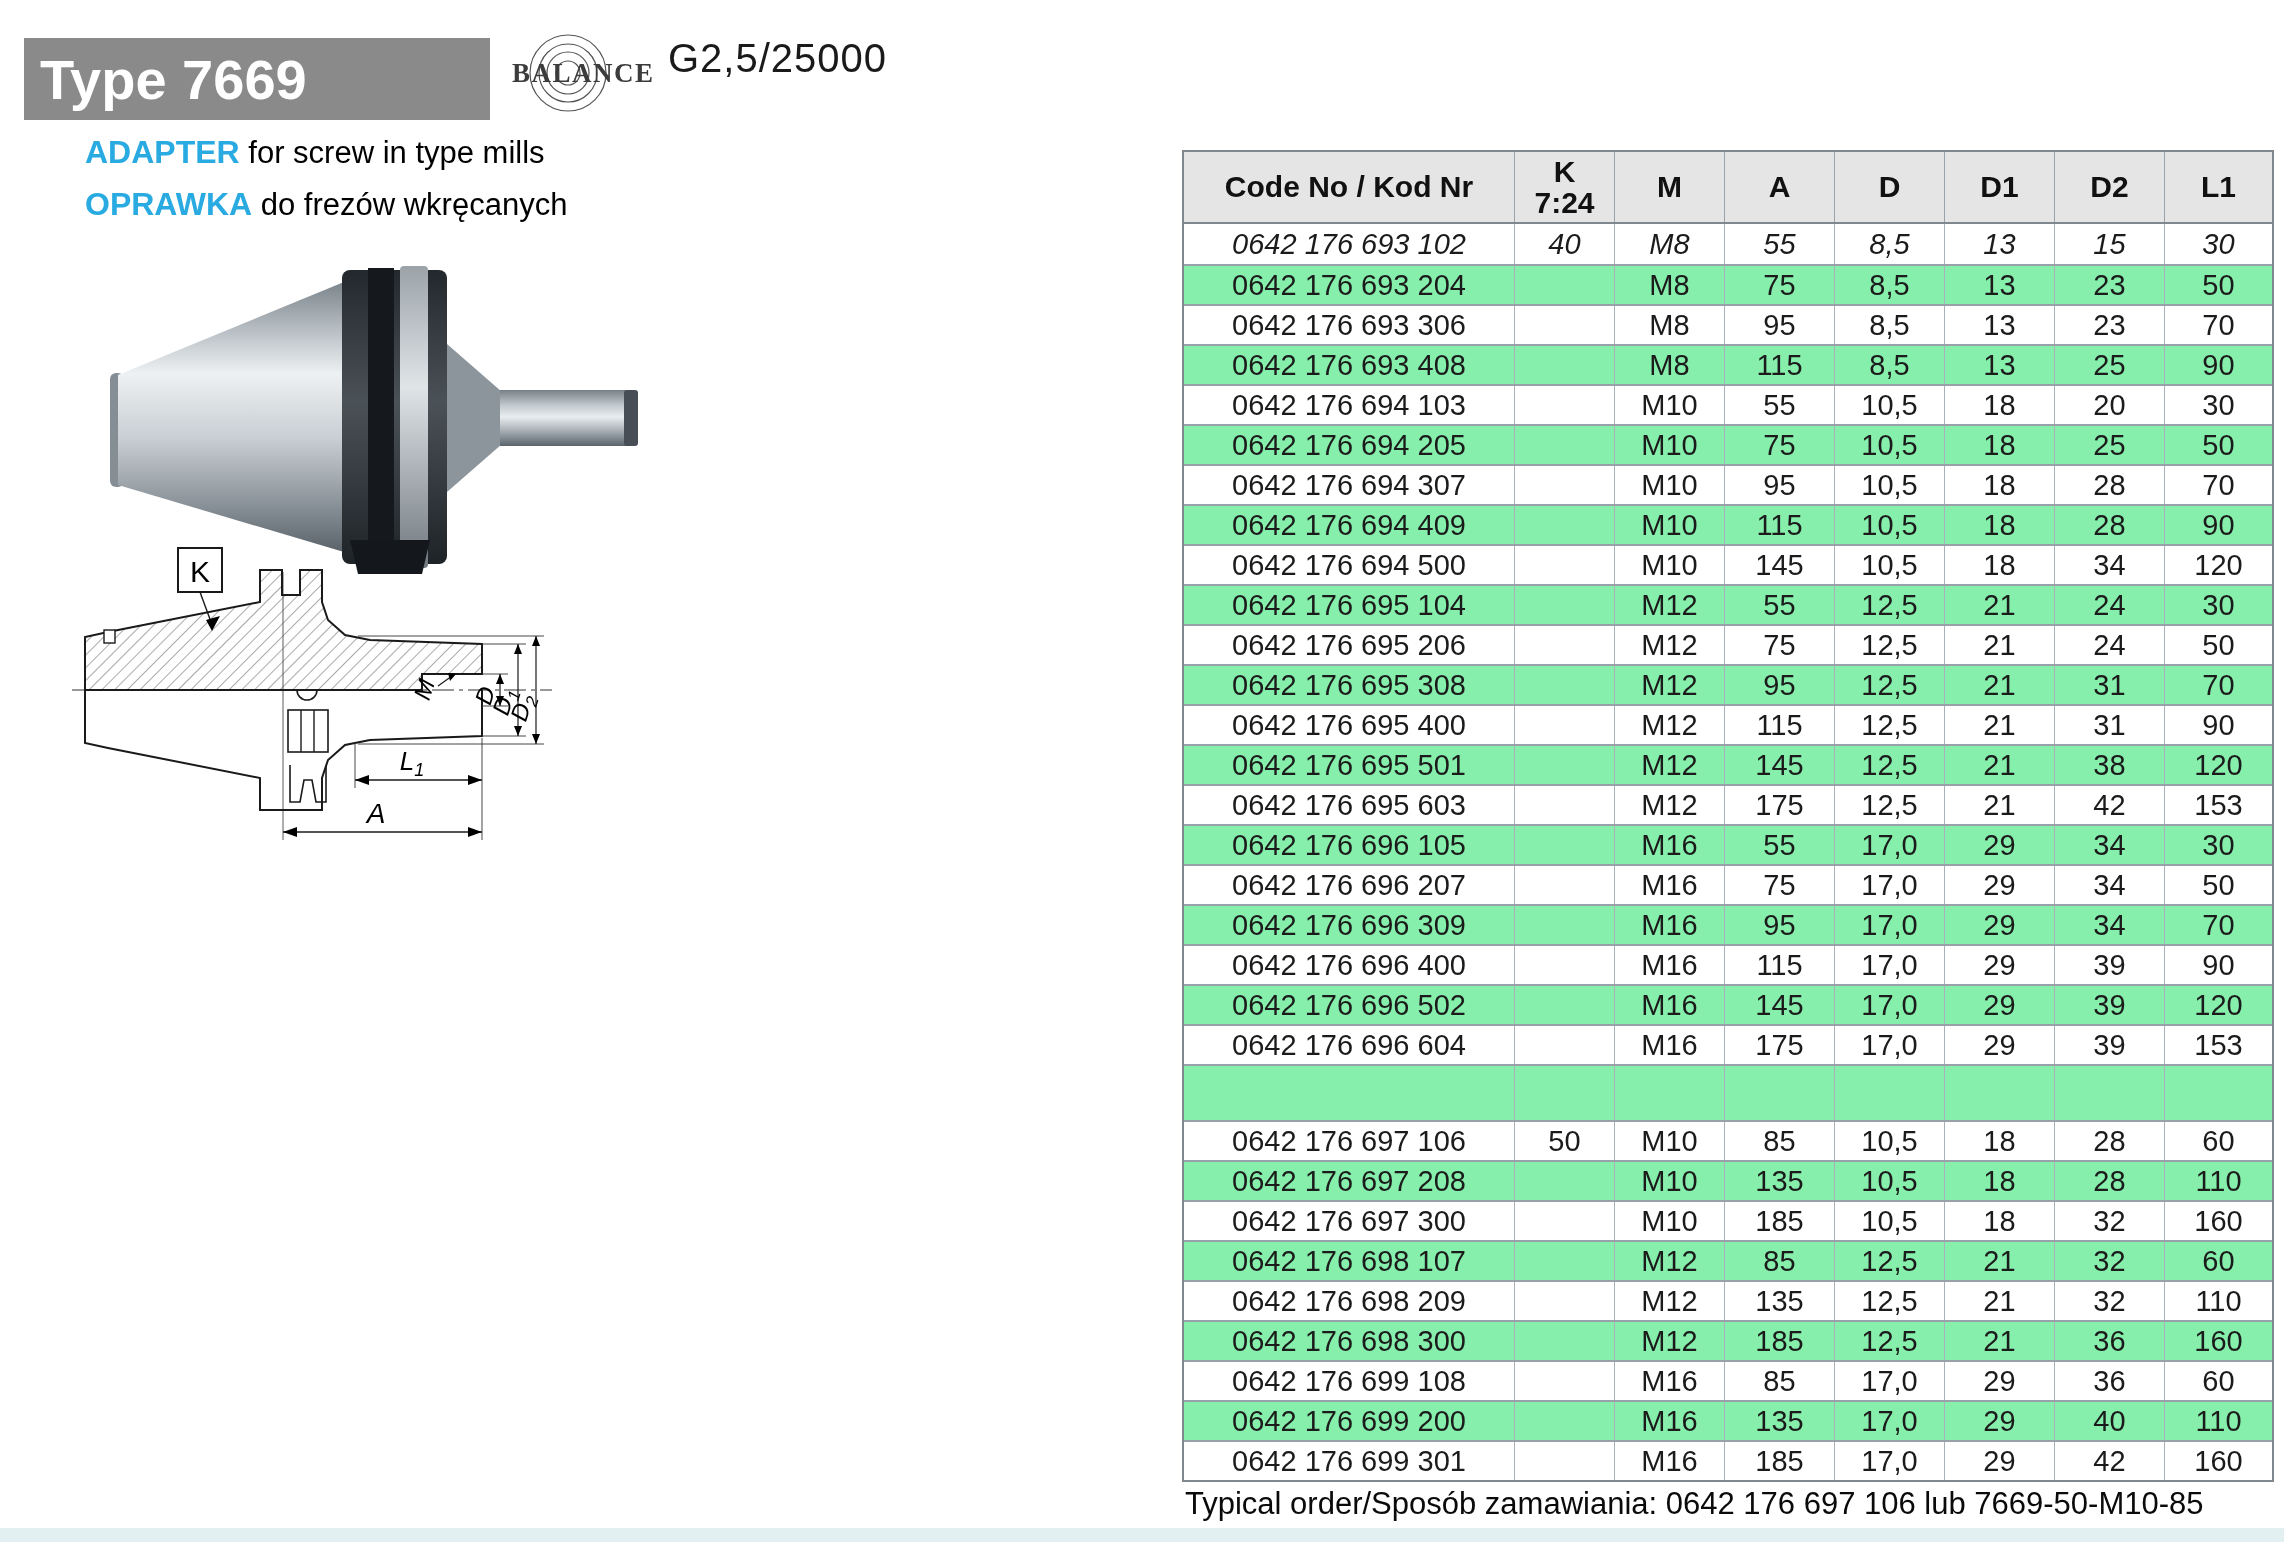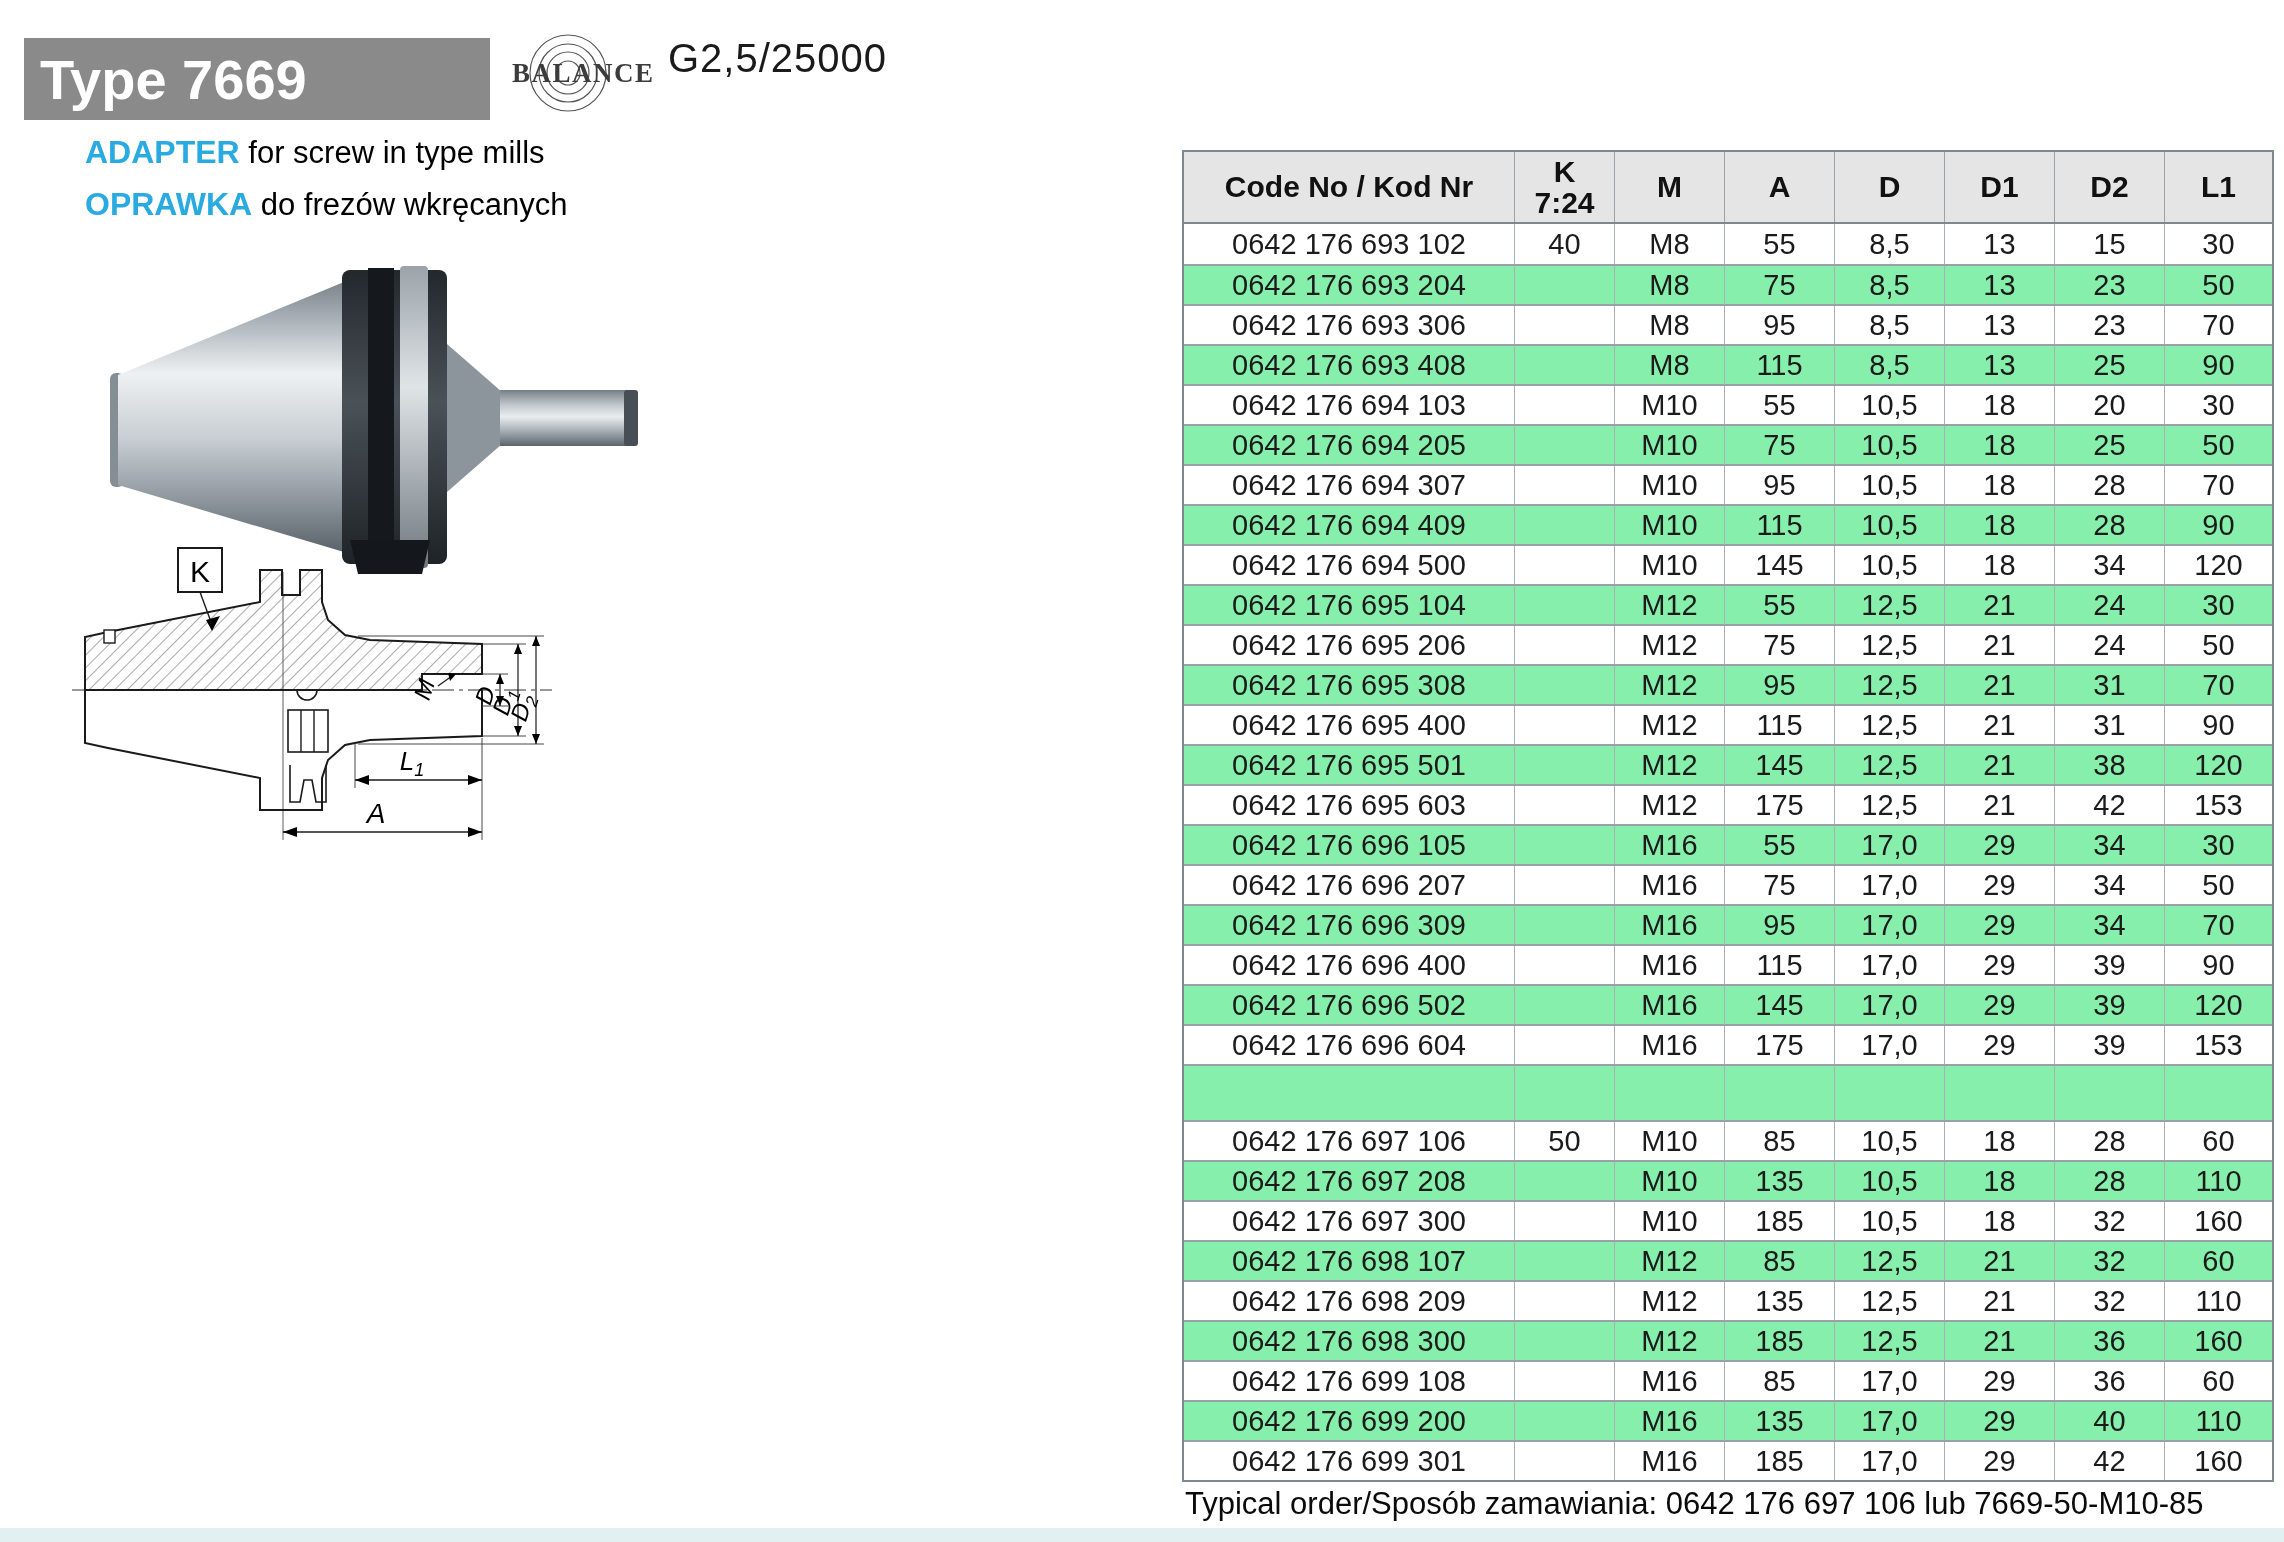--- a/index.html
+++ b/index.html
@@ -22,21 +22,21 @@
   #product-photo{position:absolute;left:100px;top:252px;width:545px;height:330px;}
   #technical-drawing{position:absolute;left:60px;top:540px;width:500px;height:345px;}
   
   #spec-table{position:absolute;left:1182px;top:150px;width:1088px;border:2px solid #7f878f;box-sizing:content-box;background:#fff;}
   .tr,.thead{display:grid;grid-template-columns:330px 100px 110px 110px 110px 110px 110px 108px;}
   .thead{background:#e5e5e5;height:70px;border-bottom:2px solid #7f878f;}
   .th{display:flex;align-items:center;justify-content:center;font-weight:bold;font-size:30px;
       line-height:1.05;text-align:center;white-space:pre-line;border-left:1px solid #9aa2aa;}
   .th:first-child{border-left:none;}
   .tr{height:40px;border-top:2px solid #98a0a8;box-sizing:border-box;}
-  .tr:first-child{border-top:none;}
+  .tr:first-child{border-top:none;font-style:italic;}
   .tr.shaded{background:#86efac;}
   .tr.spacer{height:56px;}
   .td{display:flex;align-items:center;justify-content:center;font-size:29px;color:#1b1b1b;
       border-left:1px solid #a8b0b8;overflow:hidden;}
   .td:first-child{border-left:none;}
   
   #typical-order{position:absolute;left:1185px;top:1486px;font-size:31px;color:#0a0a0a;}
   #bottom-strip{position:absolute;left:0;top:1528px;width:2284px;height:14px;background:#e3f0f2;}
 </style>
 </head>

